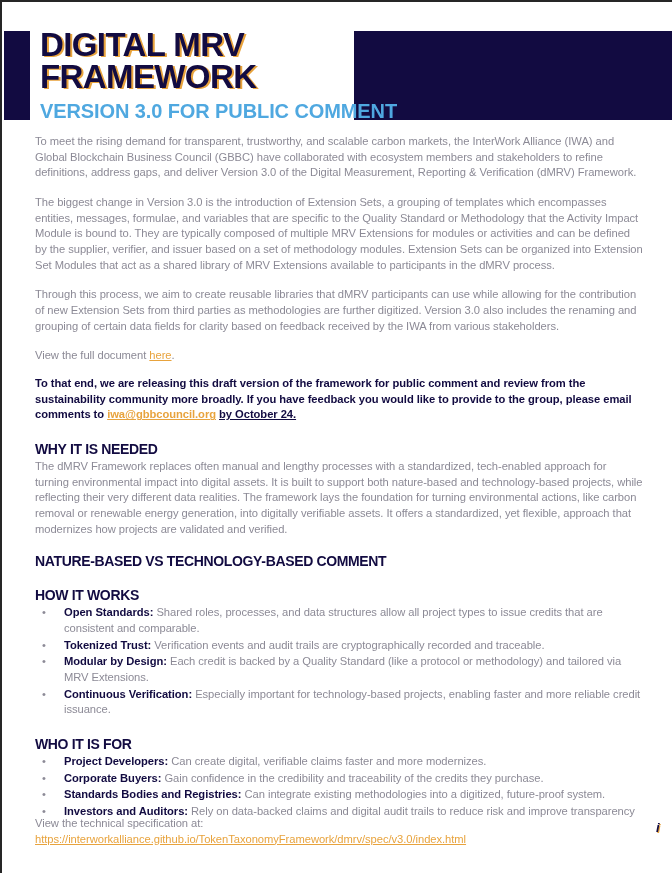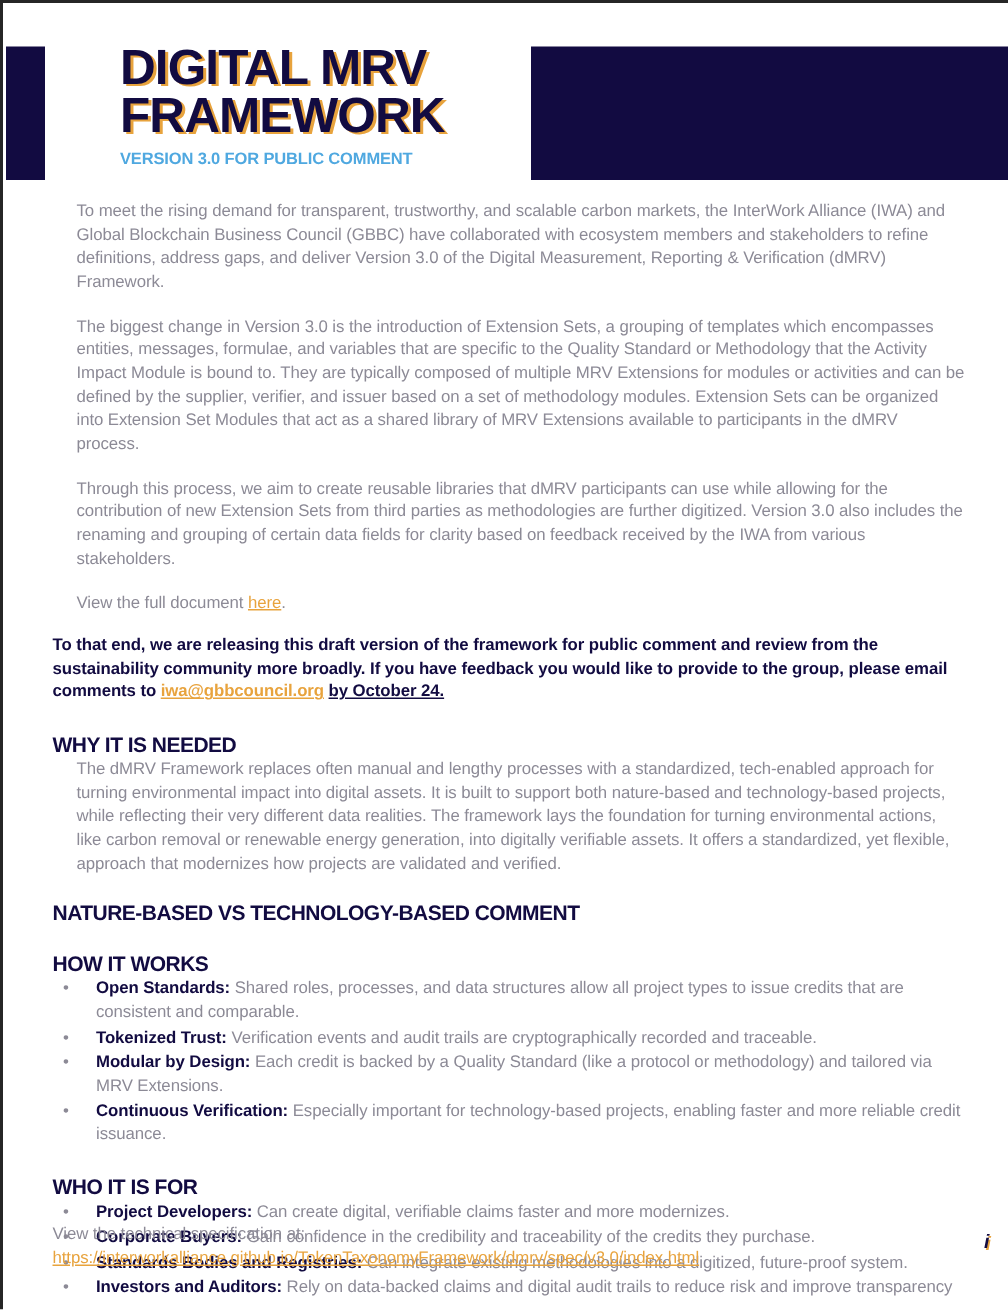--- a/index.html
+++ b/index.html
@@ -40,49 +40,48 @@
     top: 29px;
     right: 0;
     height: 89px;
     background: #120B41;
   }
   .header-text {
     position: absolute;
     left: 38px;
     top: 27px;
     z-index: 5;
-    margin-left: 40px;
   }
   .doc-title {
     font-size: 33px;
     font-weight: bold;
     line-height: 0.98;
     letter-spacing: -0.6px;
     color: #120B41;
     text-shadow: 2px 1px 0 #E8A33D;
     margin: 0;
     white-space: pre-line;
   }
   .doc-subtitle {
-    font-size: 11px;
+    font-size: 20px;
     font-weight: bold;
     letter-spacing: -0.1px;
     color: #4FA8E0;
     margin: 6px 0 0 0;
   }
 
   
   .content {
     position: absolute;
     left: 33px;
     top: 132px;
     width: 608px;
   }
   p.body-text {
-    margin: 0 0 14px 16px;
+    margin: 0 0 14px 0;
     font-size: 11.2px;
     line-height: 1.40;
     color: #8C8A96;
     letter-spacing: -0.05px;
   }
   p.body-text.tight { margin-bottom: 12px; }
 
   .link-gold {
     color: #E8A33D;
     text-decoration: underline;

